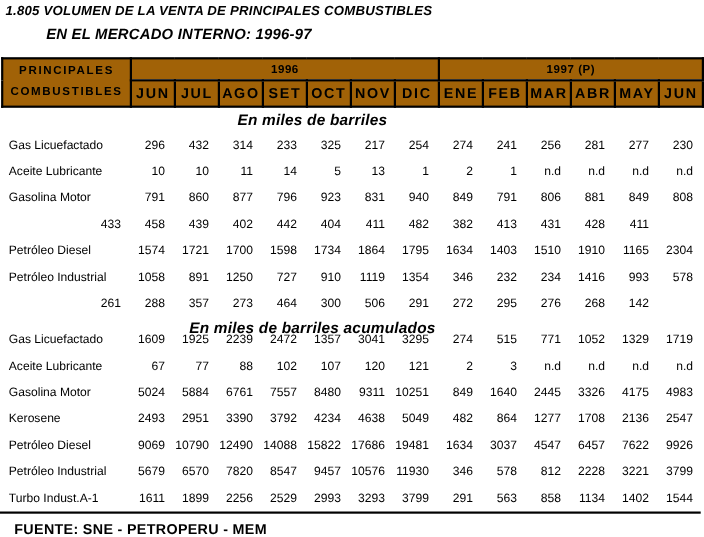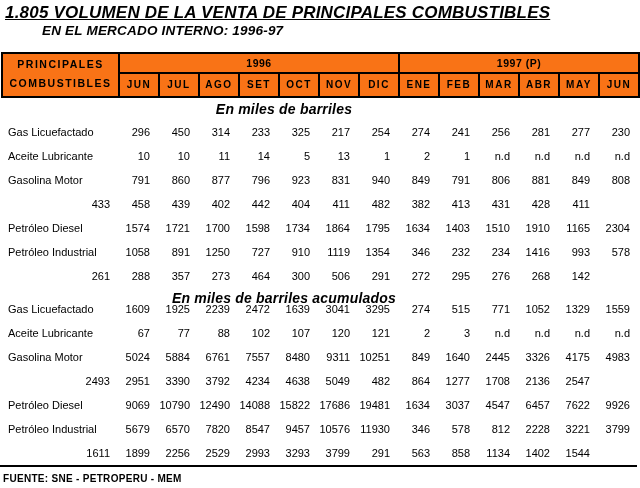--- a/index.html
+++ b/index.html
@@ -6,48 +6,48 @@
   html,body { width:640px; height:488px; }
   body {
     background:#ffffff;
     color:#000000;
     font-family:"Liberation Sans", sans-serif;
     position:relative;
     overflow:hidden;
   }
   .title-line1 {
     position:absolute; top:3px; left:5px;
-    font-size:17px; font-weight:bold; font-style:italic;
-    white-space:nowrap; letter-spacing:0.2px;text-decoration:underline;
+    font-size:12px; font-weight:bold; font-style:italic;
+    white-space:nowrap; letter-spacing:0.2px;
   }
   .title-line2 {
     position:absolute; top:23px; left:42px;
     font-size:13.5px; font-weight:bold; font-style:italic;
     white-space:nowrap; letter-spacing:0.2px;
   }
   table.hdr {
     position:absolute; top:52px; left:1px;
     border-collapse:collapse; table-layout:fixed;
   }
   table.hdr td {
-    background:#f97316;
+    background:#a16207;
     border:2px solid #000000;
     text-align:center;
     vertical-align:middle;
     font-weight:bold;
     overflow:hidden;
     padding:0;
   }
   td.fuel-cell { width:117px; }
   .fuel-cell .l1 { height:19px; line-height:21px; font-size:10.5px; letter-spacing:1.5px; }
   .fuel-cell .l2 { height:23px; line-height:21px; font-size:10.5px; letter-spacing:1.5px; }
   tr.year-row { height:19px; }
   tr.month-row { height:23px; }
   td.year-cell { font-size:10.5px; letter-spacing:0.5px; }
-  td.month-cell { font-size:10px; letter-spacing:1.5px; width:40px; }
+  td.month-cell { font-size:13px; letter-spacing:1.5px; width:40px; }
   td.group-start { border-left-width:3px;margin-left:16px; }
   .section-heading {
     position:absolute; left:0; width:568px;
     text-align:center;
     font-size:14px; font-weight:bold; font-style:italic;
     letter-spacing:0.2px;
   }
   #section-1-heading { top:101px; }
   #section-2-heading { top:290px; }
   .rows { position:absolute; left:1px; width:638px; }
@@ -60,22 +60,22 @@
     align-items:center;
     font-size:11px;
   }
   .row-label { padding-left:7px; white-space:nowrap; }
   .cell { text-align:right; padding-right:8px; font-variant-numeric:tabular-nums; }
   .bottom-rule {
     position:absolute; top:465px; left:0; width:637px;
     border-top:2px solid #000000;
   }
   .source-line {
-    position:absolute; top:473px; left:3px;
-    font-size:10px; font-weight:bold; letter-spacing:0.3px;
+    position:absolute; top:473px; left:13px;
+    font-size:13px; font-weight:bold; letter-spacing:0.3px;
     white-space:nowrap;
   }
 </style>
 </head>
 <body>
 
 <div class="title-line1">1.805 VOLUMEN DE LA VENTA DE PRINCIPALES COMBUSTIBLES</div>
 <div class="title-line2">EN EL MERCADO INTERNO: 1996-97</div>
 
 <table class="hdr">
@@ -120,21 +120,21 @@
         <td class="month-cell">JUN</td>
       </tr>
 </tbody>
   </table>
 
 <div class="section-heading" id="section-1-heading">En miles de barriles</div>
 <div class="rows" id="section-1-rows">
     <div class="data-row">
       <div class="row-label">Gas Licuefactado</div>
       <div class="cell">296</div>
-      <div class="cell">450</div>
+      <div class="cell">432</div>
       <div class="cell">314</div>
       <div class="cell">233</div>
       <div class="cell">325</div>
       <div class="cell">217</div>
       <div class="cell">254</div>
       <div class="cell">274</div>
       <div class="cell">241</div>
       <div class="cell">256</div>
       <div class="cell">281</div>
       <div class="cell">277</div>
@@ -237,29 +237,29 @@
   </div>
 
 <div class="section-heading" id="section-2-heading">En miles de barriles acumulados</div>
 <div class="rows" id="section-2-rows">
     <div class="data-row">
       <div class="row-label">Gas Licuefactado</div>
       <div class="cell">1609</div>
       <div class="cell">1925</div>
       <div class="cell">2239</div>
       <div class="cell">2472</div>
-      <div class="cell">1639</div>
+      <div class="cell">1357</div>
       <div class="cell">3041</div>
       <div class="cell">3295</div>
       <div class="cell">274</div>
       <div class="cell">515</div>
       <div class="cell">771</div>
       <div class="cell">1052</div>
       <div class="cell">1329</div>
-      <div class="cell">1559</div>
+      <div class="cell">1719</div>
     </div>
     <div class="data-row">
       <div class="row-label">Aceite Lubricante</div>
       <div class="cell">67</div>
       <div class="cell">77</div>
       <div class="cell">88</div>
       <div class="cell">102</div>
       <div class="cell">107</div>
       <div class="cell">120</div>
       <div class="cell">121</div>
@@ -280,20 +280,21 @@
       <div class="cell">9311</div>
       <div class="cell">10251</div>
       <div class="cell">849</div>
       <div class="cell">1640</div>
       <div class="cell">2445</div>
       <div class="cell">3326</div>
       <div class="cell">4175</div>
       <div class="cell">4983</div>
     </div>
     <div class="data-row">
+      <div class="row-label">Kerosene</div>
       <div class="cell">2493</div>
       <div class="cell">2951</div>
       <div class="cell">3390</div>
       <div class="cell">3792</div>
       <div class="cell">4234</div>
       <div class="cell">4638</div>
       <div class="cell">5049</div>
       <div class="cell">482</div>
       <div class="cell">864</div>
       <div class="cell">1277</div>
@@ -327,20 +328,21 @@
       <div class="cell">10576</div>
       <div class="cell">11930</div>
       <div class="cell">346</div>
       <div class="cell">578</div>
       <div class="cell">812</div>
       <div class="cell">2228</div>
       <div class="cell">3221</div>
       <div class="cell">3799</div>
     </div>
     <div class="data-row">
+      <div class="row-label">Turbo Indust.A-1</div>
       <div class="cell">1611</div>
       <div class="cell">1899</div>
       <div class="cell">2256</div>
       <div class="cell">2529</div>
       <div class="cell">2993</div>
       <div class="cell">3293</div>
       <div class="cell">3799</div>
       <div class="cell">291</div>
       <div class="cell">563</div>
       <div class="cell">858</div>

